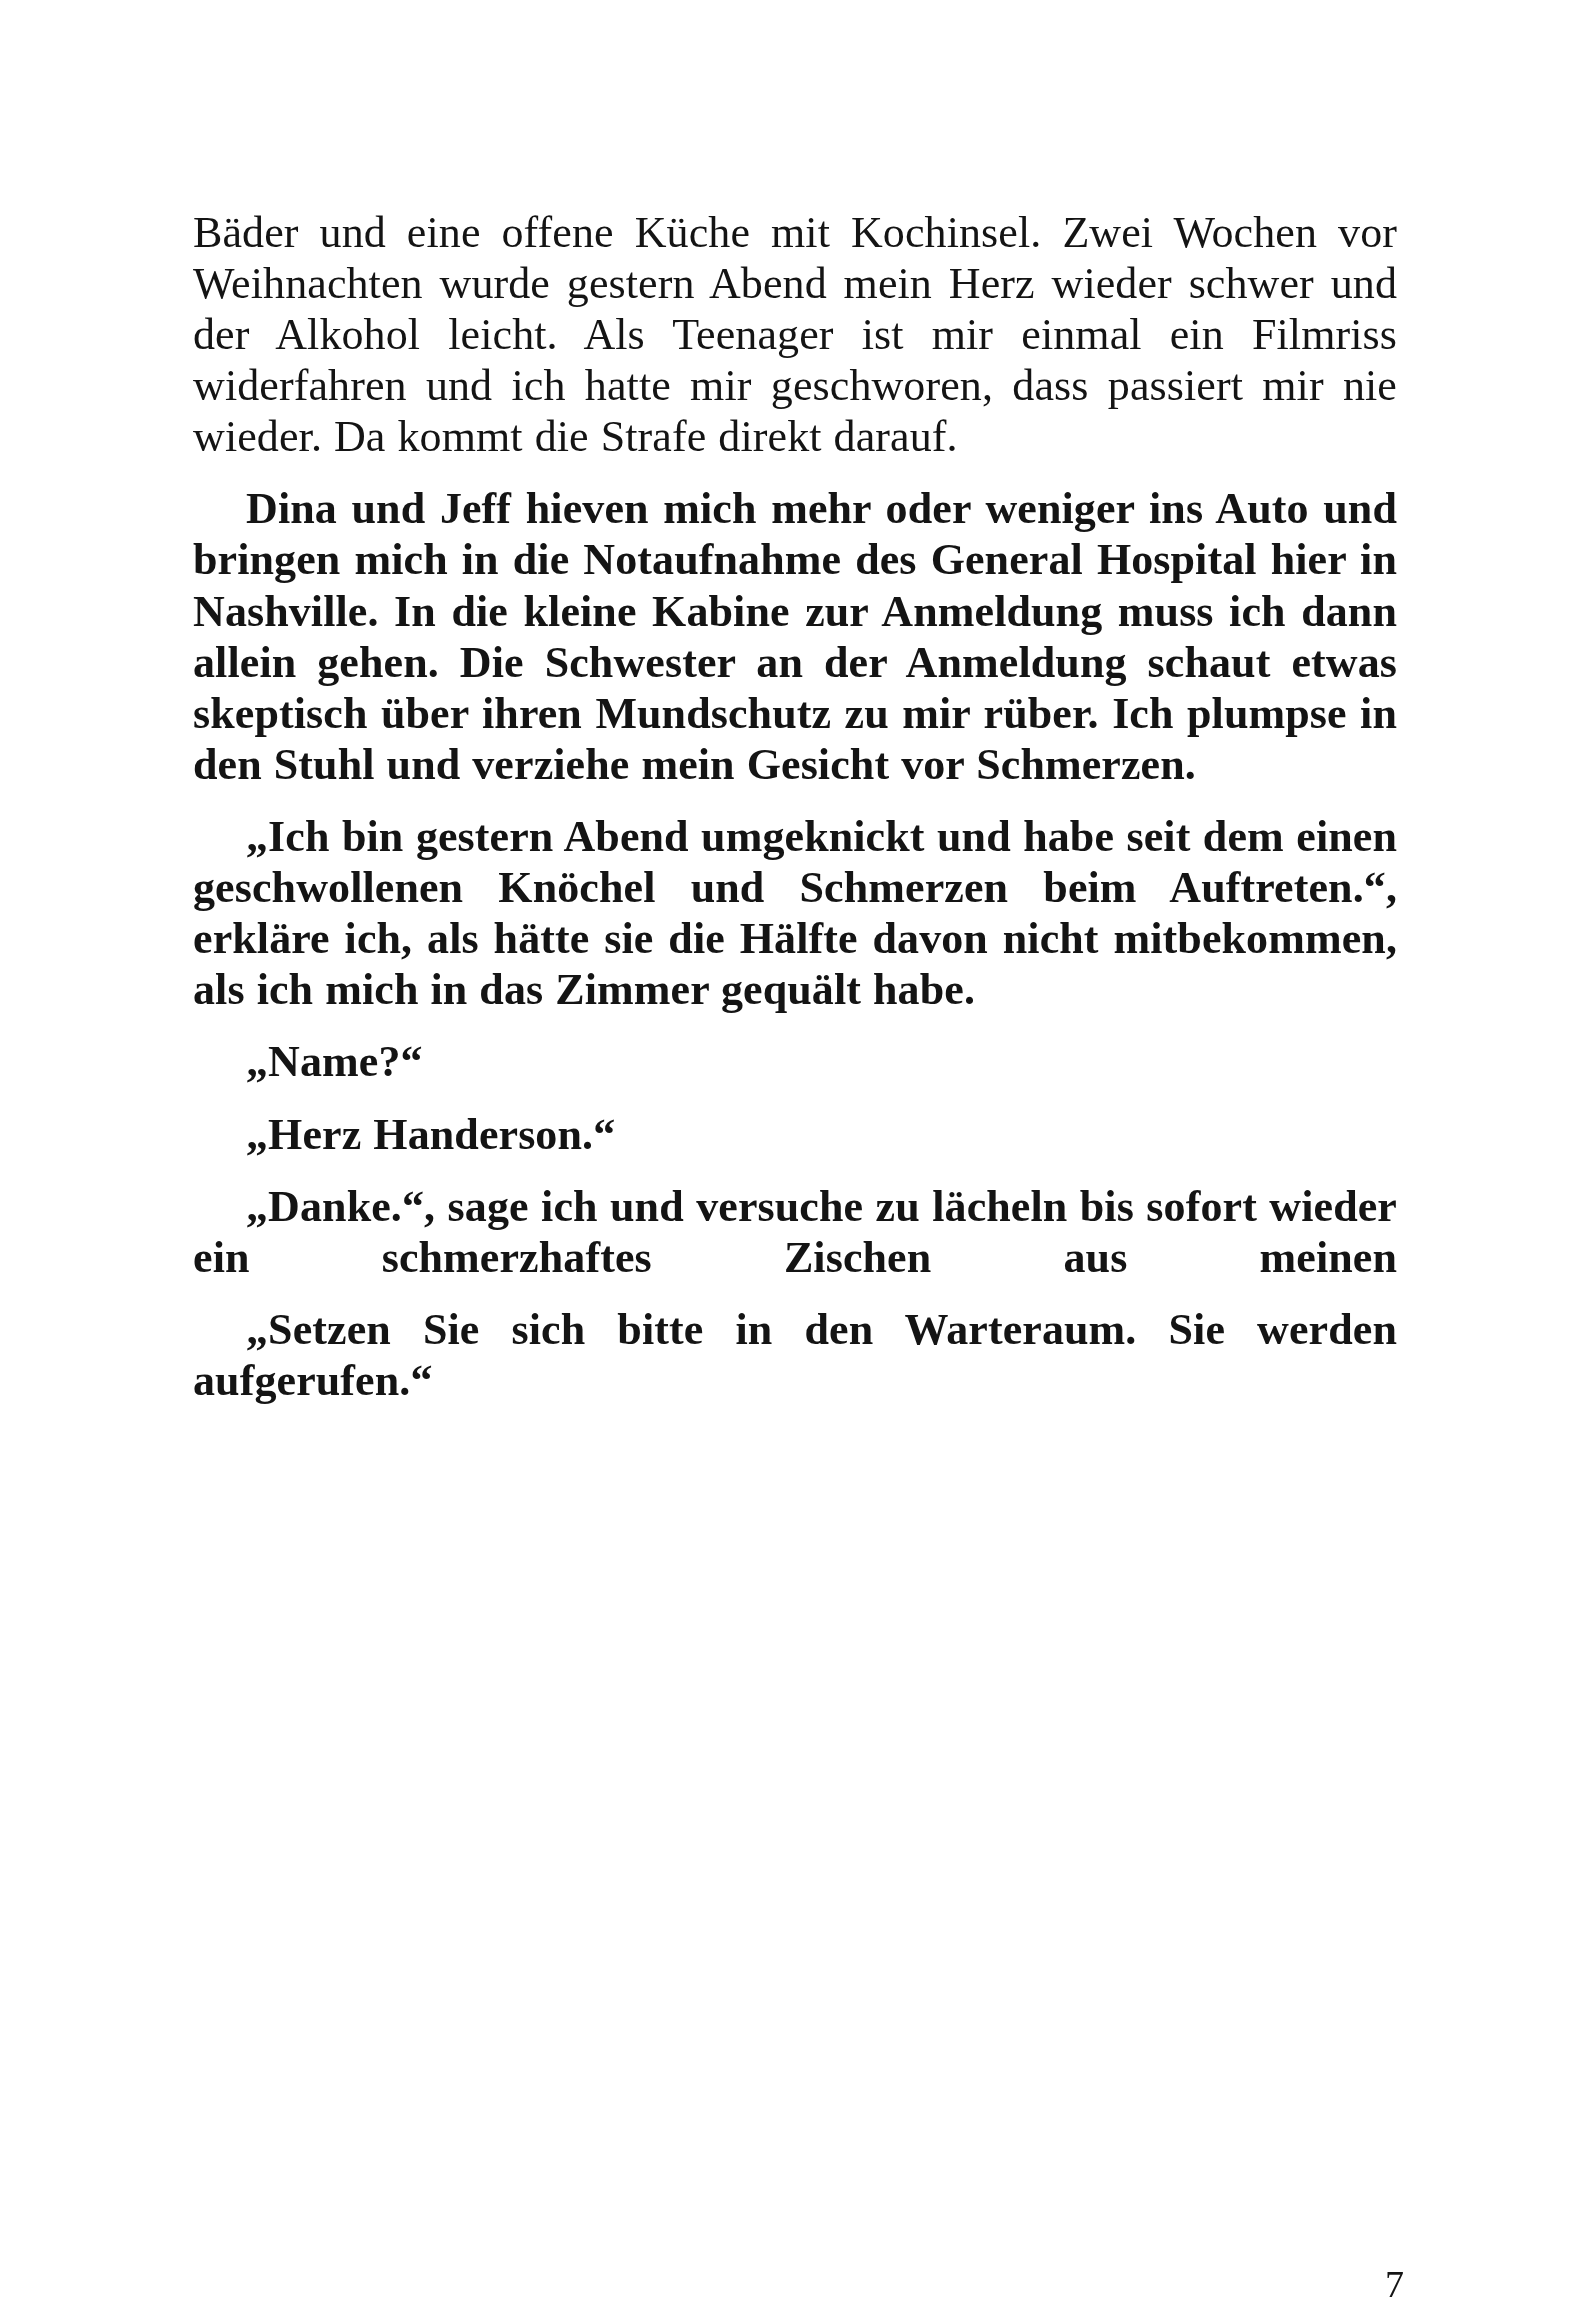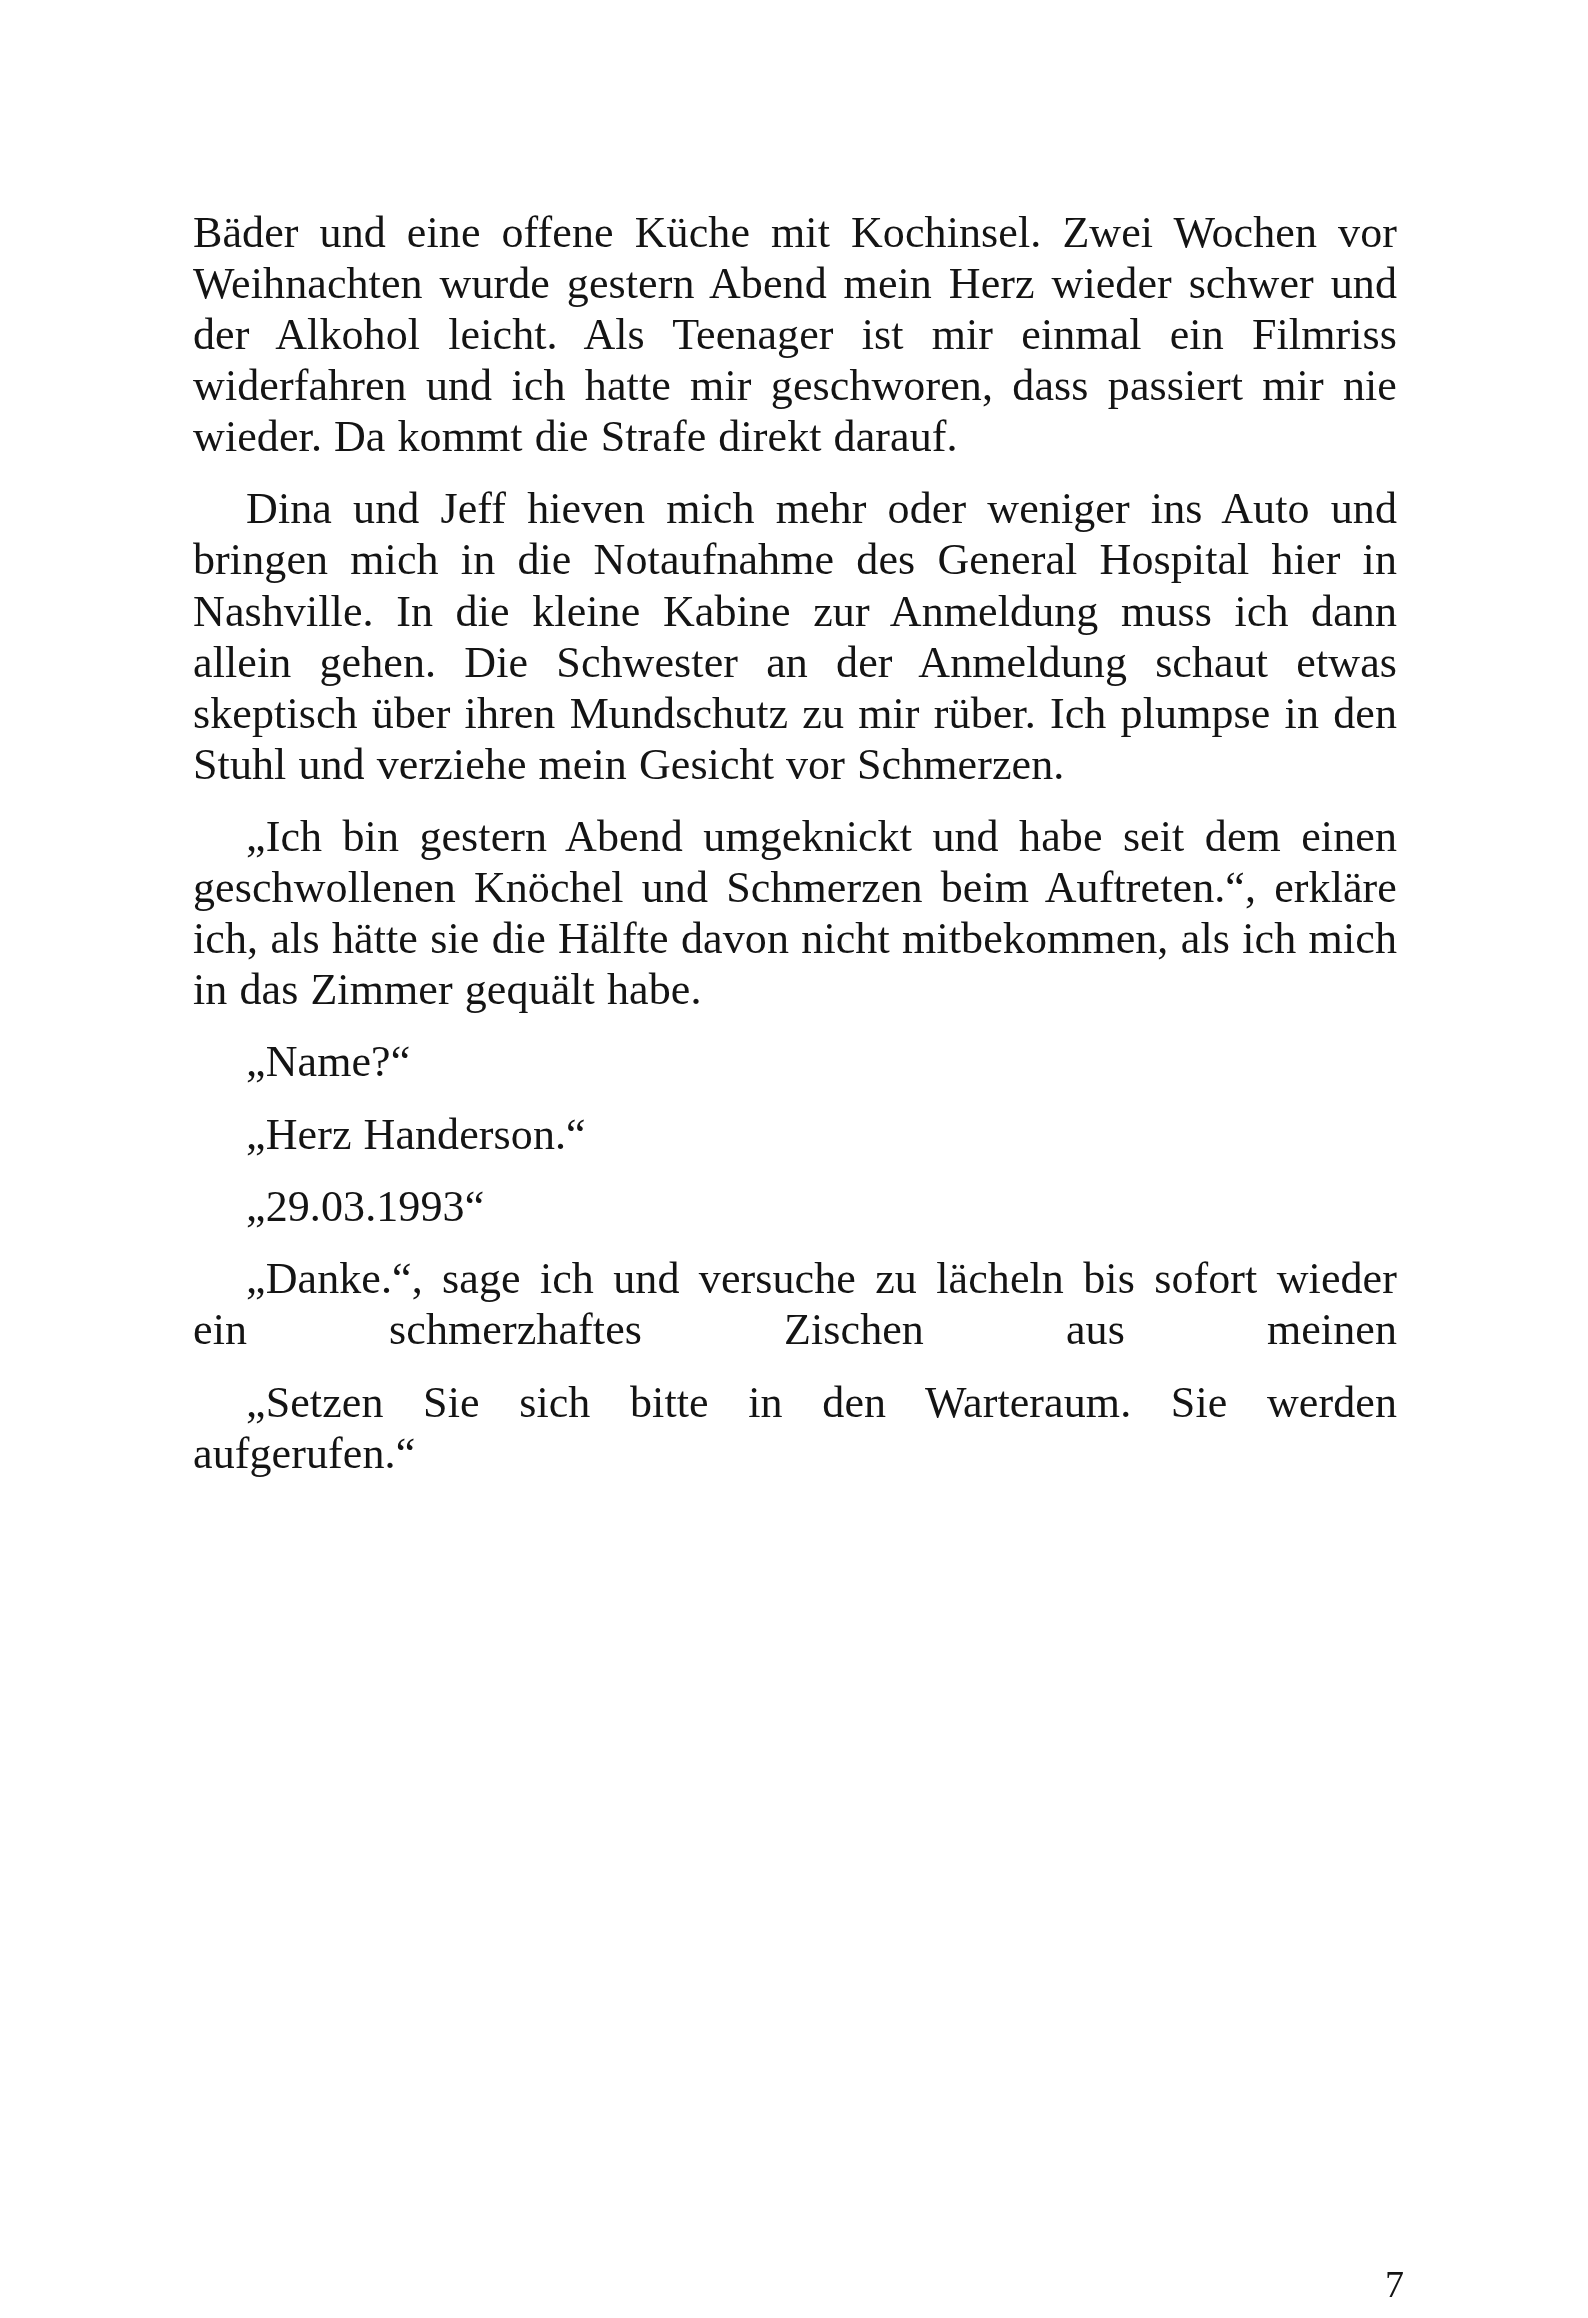--- a/index.html
+++ b/index.html
@@ -26,20 +26,21 @@
   .text-block p {
     margin: 8px;
     font-size: 44px;
     line-height: 1.16;
     text-align: justify;
     letter-spacing: 0.1px;
     word-spacing: 0.9px;
   }
   .text-block p + p {
     margin-top: 21.3px;
+    font-weight: bold;
   }
   .text-block p.indent {
     text-indent: 53px;
   }
   .text-block p.force-last {
     text-align-last: justify;
   }
   .page-number {
     position: absolute;
     right: 185px;
@@ -52,19 +53,18 @@
 </head>
 <body>
 
 <div class="page">
   <div class="text-block">
     <p>Bäder und eine offene Küche mit Kochinsel. Zwei Wochen vor Weihnachten wurde gestern Abend mein Herz wieder schwer und der Alkohol leicht. Als Teenager ist mir einmal ein Filmriss widerfahren und ich hatte mir geschworen, dass passiert mir nie wieder. Da kommt die Strafe direkt darauf.</p>
     <p class="indent">Dina und Jeff hieven mich mehr oder weniger ins Auto und bringen mich in die Notaufnahme des General Hospital hier in Nashville. In die kleine Kabine zur Anmeldung muss ich dann allein gehen. Die Schwester an der Anmeldung schaut etwas skeptisch über ihren Mundschutz zu mir rüber. Ich plumpse in den Stuhl und verziehe mein Gesicht vor Schmerzen.</p>
     <p class="indent">„Ich bin gestern Abend umgeknickt und habe seit dem einen geschwollenen Knöchel und Schmerzen beim Auftreten.“, erkläre ich, als hätte sie die Hälfte davon nicht mitbekommen, als ich mich in das Zimmer gequält habe.</p>
     <p class="indent">„Name?“</p>
     <p class="indent">„Herz Handerson.“</p>
-    <p class="indent">„29.03.1993“</p>
     <p class="indent force-last">„Danke.“, sage ich und versuche zu lächeln bis sofort wieder ein schmerzhaftes Zischen aus meinen</p>
     <p class="indent">„Setzen Sie sich bitte in den Warteraum. Sie werden aufgerufen.“</p>
   </div>
   <div class="page-number">7</div>
 </div>
 
 
 </body></html>

